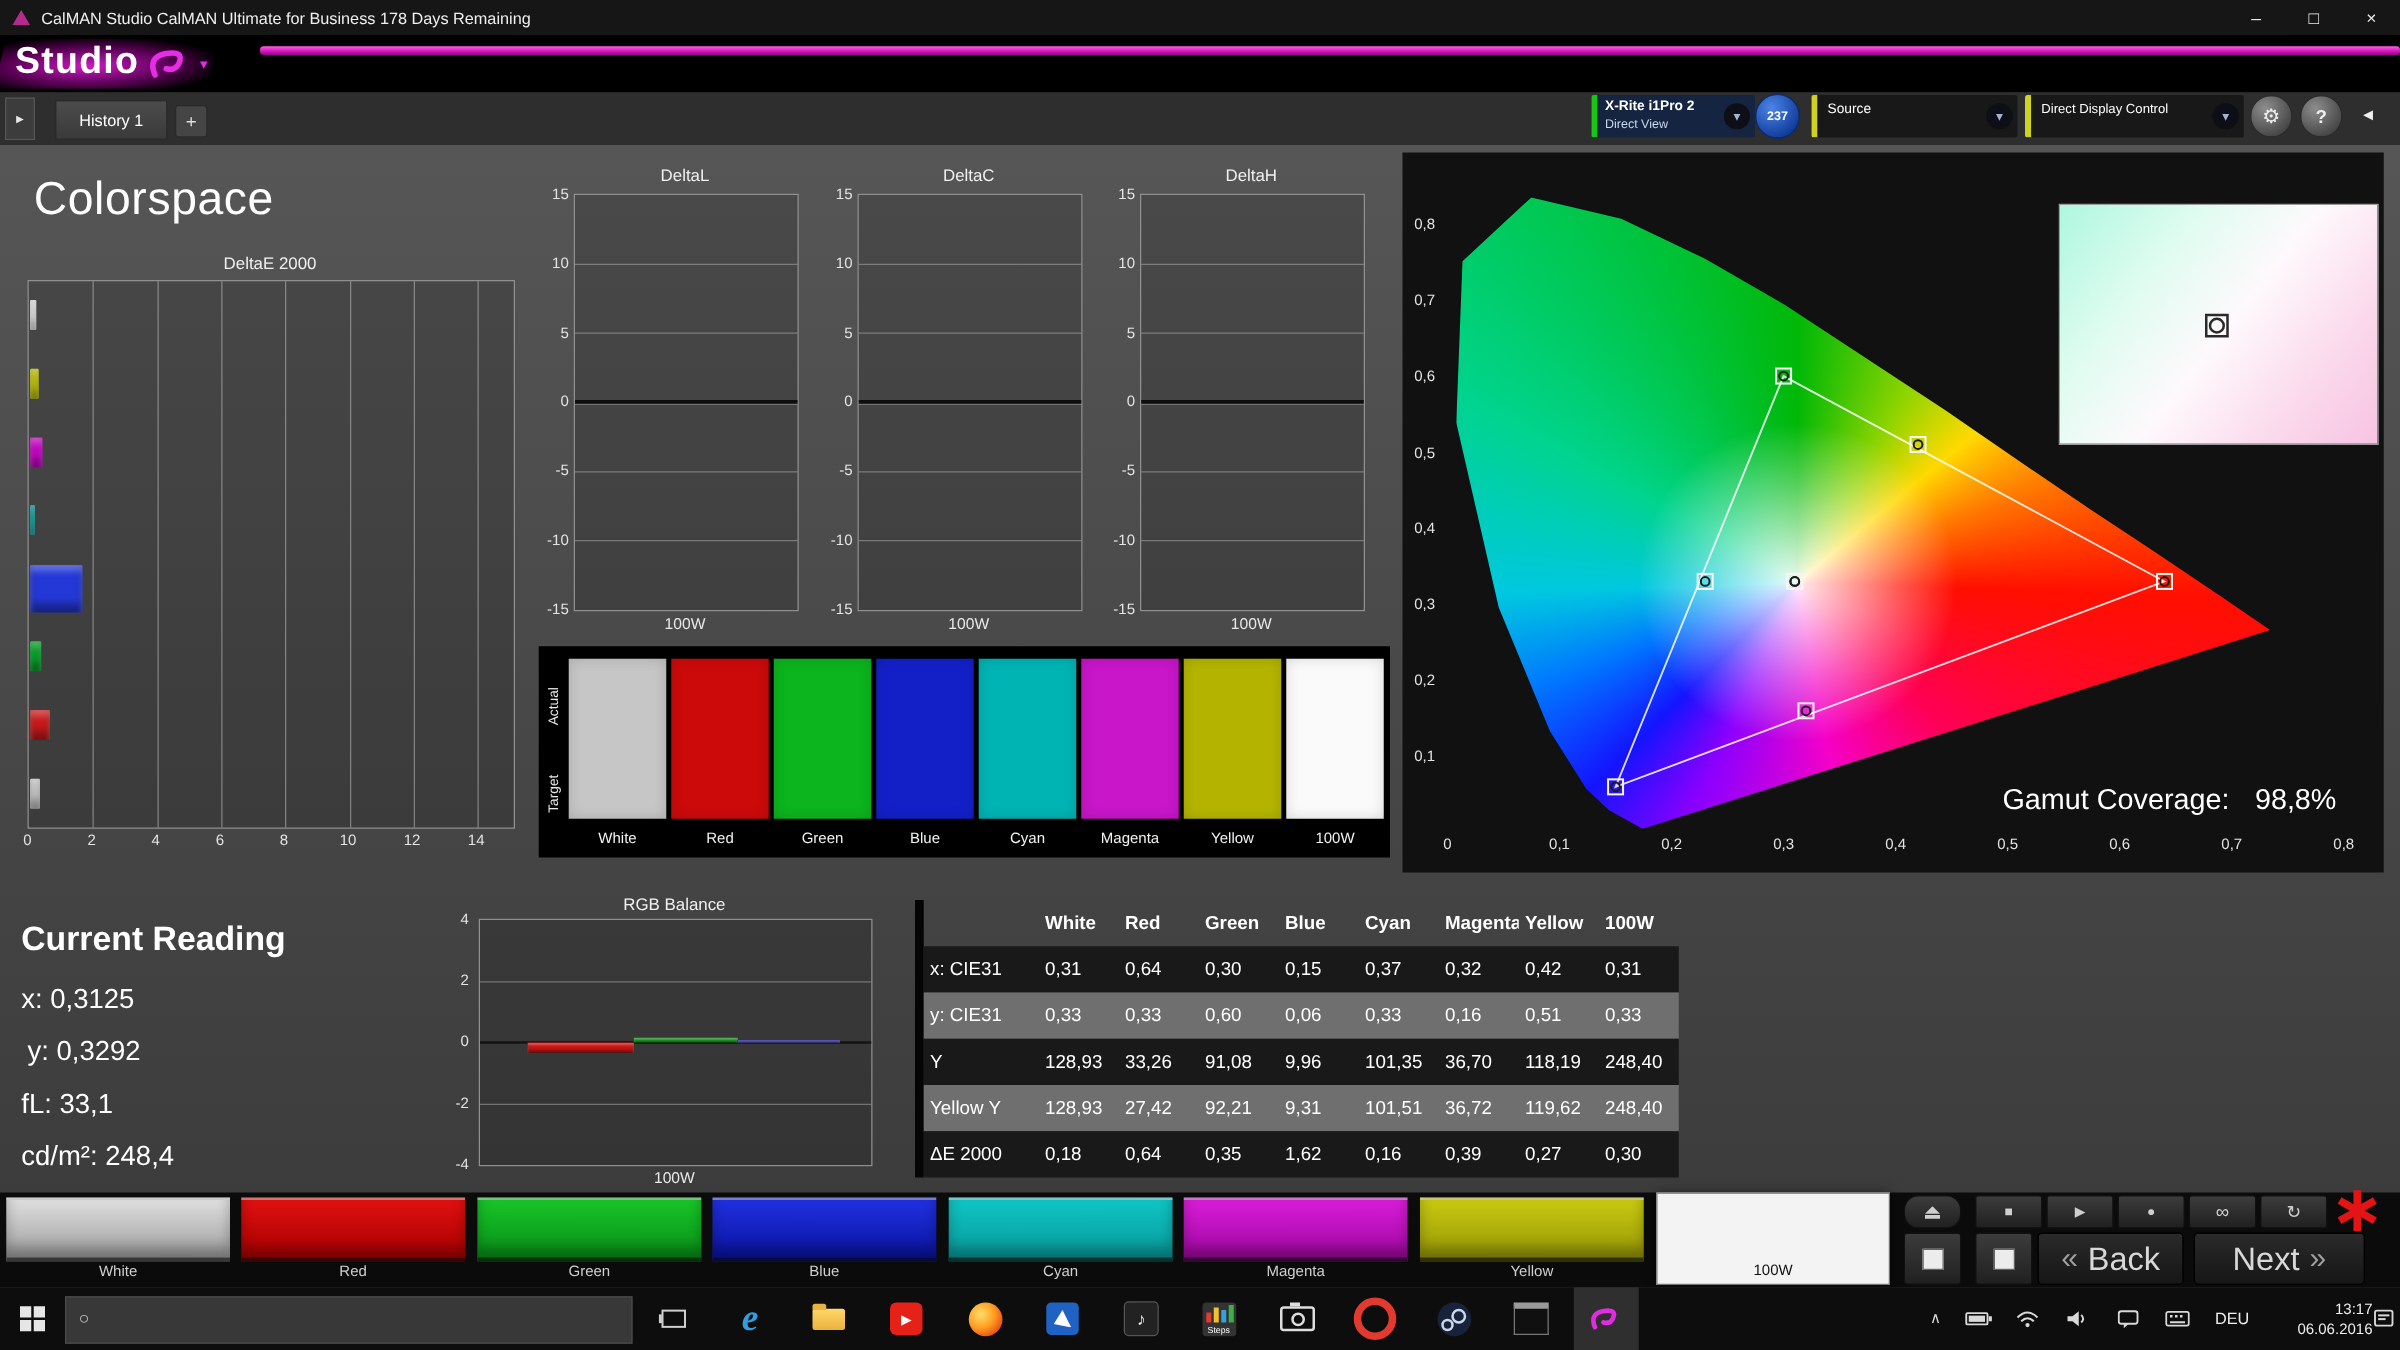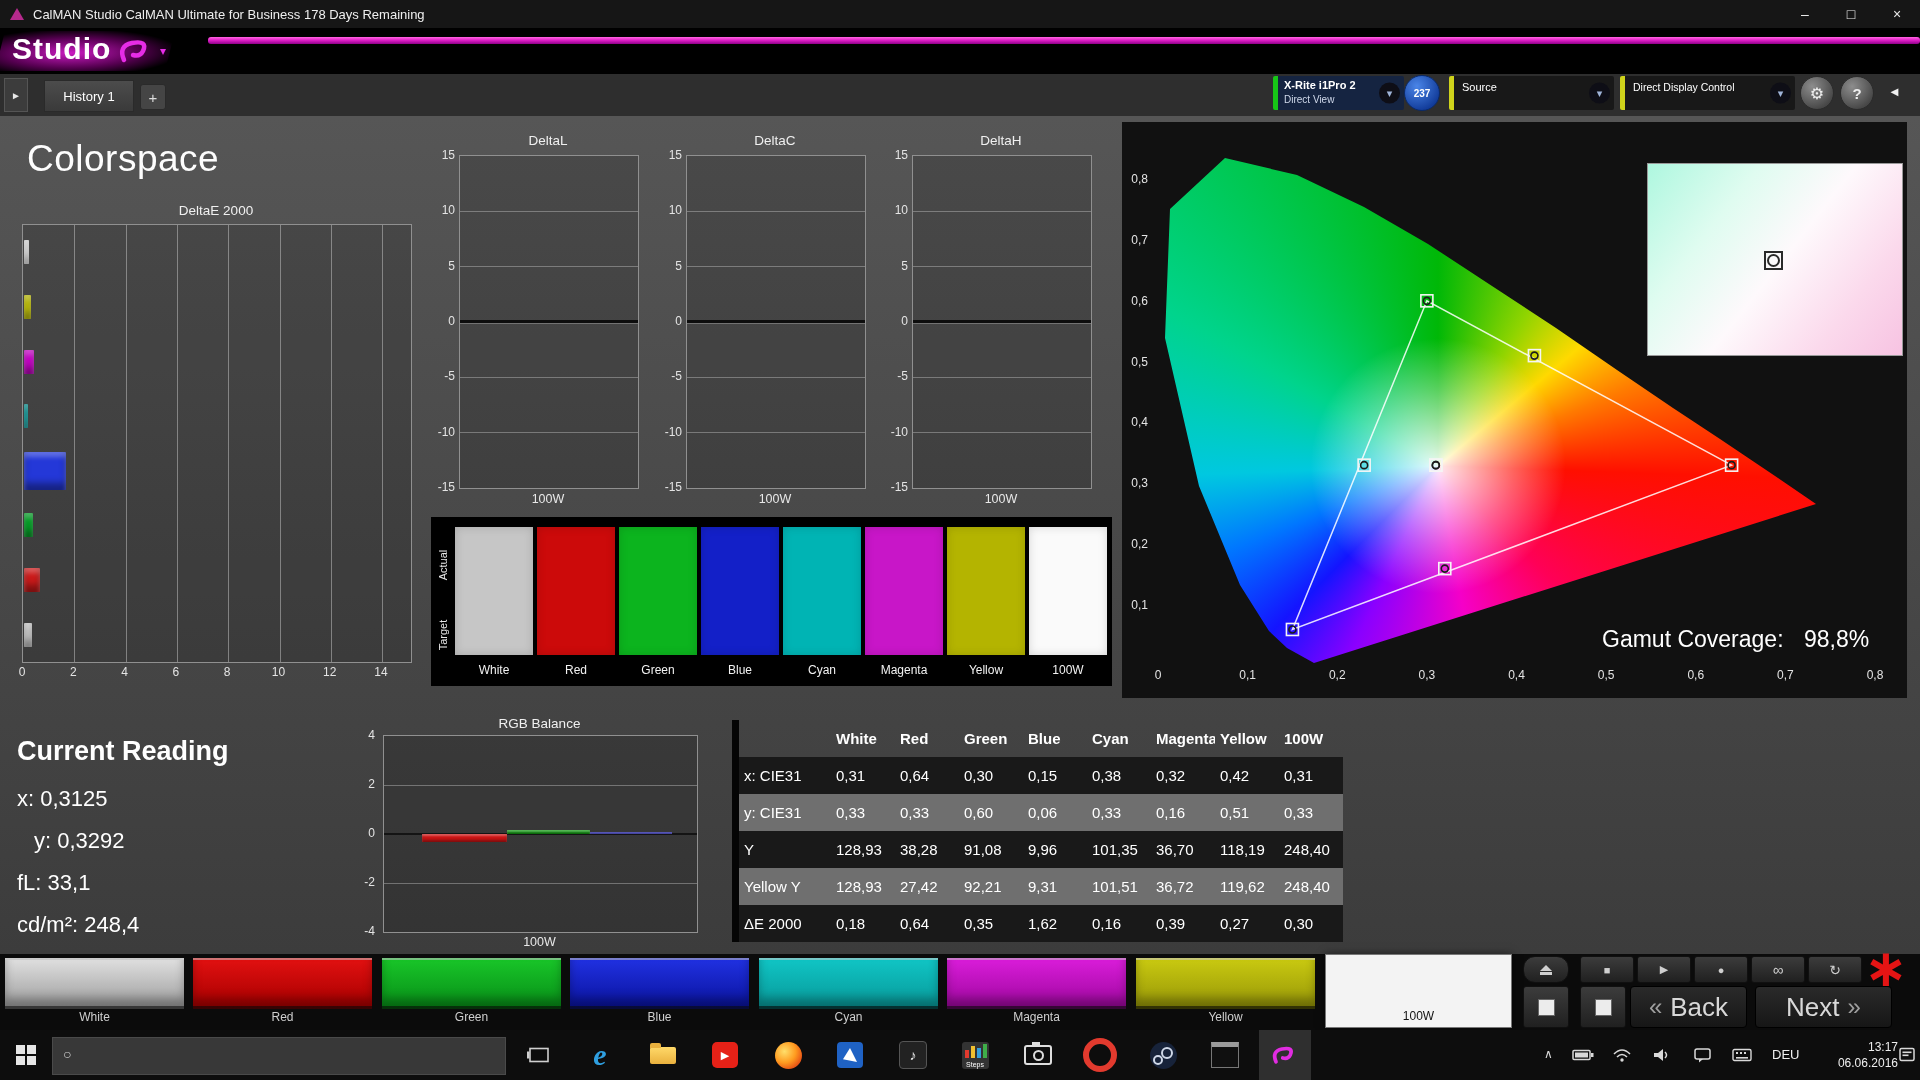--- a/index.html
+++ b/index.html
@@ -273,21 +273,21 @@
     <div style="position:absolute;left:119px;top:90px;width:9px;height:9px;border:2px solid #2a2a2a;border-radius:50%"></div>
   </div>
   <div class="abs" style="left:480px;top:504px;font-size:23px;color:#fff">
     <span>Gamut Coverage:</span>
     <span style="margin-left:14px">98,8%</span>
   </div>
 </div>
 
 <div class="abs" style="left:17px;top:736px;font-size:27px;font-weight:bold;color:#fff">Current Reading</div>
 <div class="abs" style="left:17px;top:786px;font-size:22px">x: 0,3125</div>
-<div class="abs" style="left:34px;top:828px;font-size:22px">y: 0,3292</div>
+<div class="abs" style="left:22px;top:828px;font-size:22px">y: 0,3292</div>
 <div class="abs" style="left:17px;top:870px;font-size:22px">fL: 33,1</div>
 <div class="abs" style="left:17px;top:912px;font-size:22px">cd/m²: 248,4</div>
 
 <div class="ctitle" style="left:383px;top:716px;width:313px">RGB Balance</div>
 <div class="tickcol" style="left:347px;top:727px;width:28px;height:212px">
   <span>4</span>
     <span>2</span>
     <span>0</span>
     <span>-2</span>
     <span>-4</span>
@@ -313,40 +313,40 @@
       <div class="tc">Magenta</div>
       <div class="tc">Yellow</div>
       <div class="tc">100W</div>
   </div>
   <div class="trow dark">
     <div class="tc">x: CIE31</div>
       <div class="tc">0,31</div>
       <div class="tc">0,64</div>
       <div class="tc">0,30</div>
       <div class="tc">0,15</div>
-      <div class="tc">0,38</div>
+      <div class="tc">0,37</div>
       <div class="tc">0,32</div>
       <div class="tc">0,42</div>
       <div class="tc">0,31</div>
   </div>
   <div class="trow light">
     <div class="tc">y: CIE31</div>
       <div class="tc">0,33</div>
       <div class="tc">0,33</div>
       <div class="tc">0,60</div>
       <div class="tc">0,06</div>
       <div class="tc">0,33</div>
       <div class="tc">0,16</div>
       <div class="tc">0,51</div>
       <div class="tc">0,33</div>
   </div>
   <div class="trow dark">
     <div class="tc">Y</div>
       <div class="tc">128,93</div>
-      <div class="tc">38,28</div>
+      <div class="tc">33,26</div>
       <div class="tc">91,08</div>
       <div class="tc">9,96</div>
       <div class="tc">101,35</div>
       <div class="tc">36,70</div>
       <div class="tc">118,19</div>
       <div class="tc">248,40</div>
   </div>
   <div class="trow light">
     <div class="tc">Yellow Y</div>
       <div class="tc">128,93</div>

